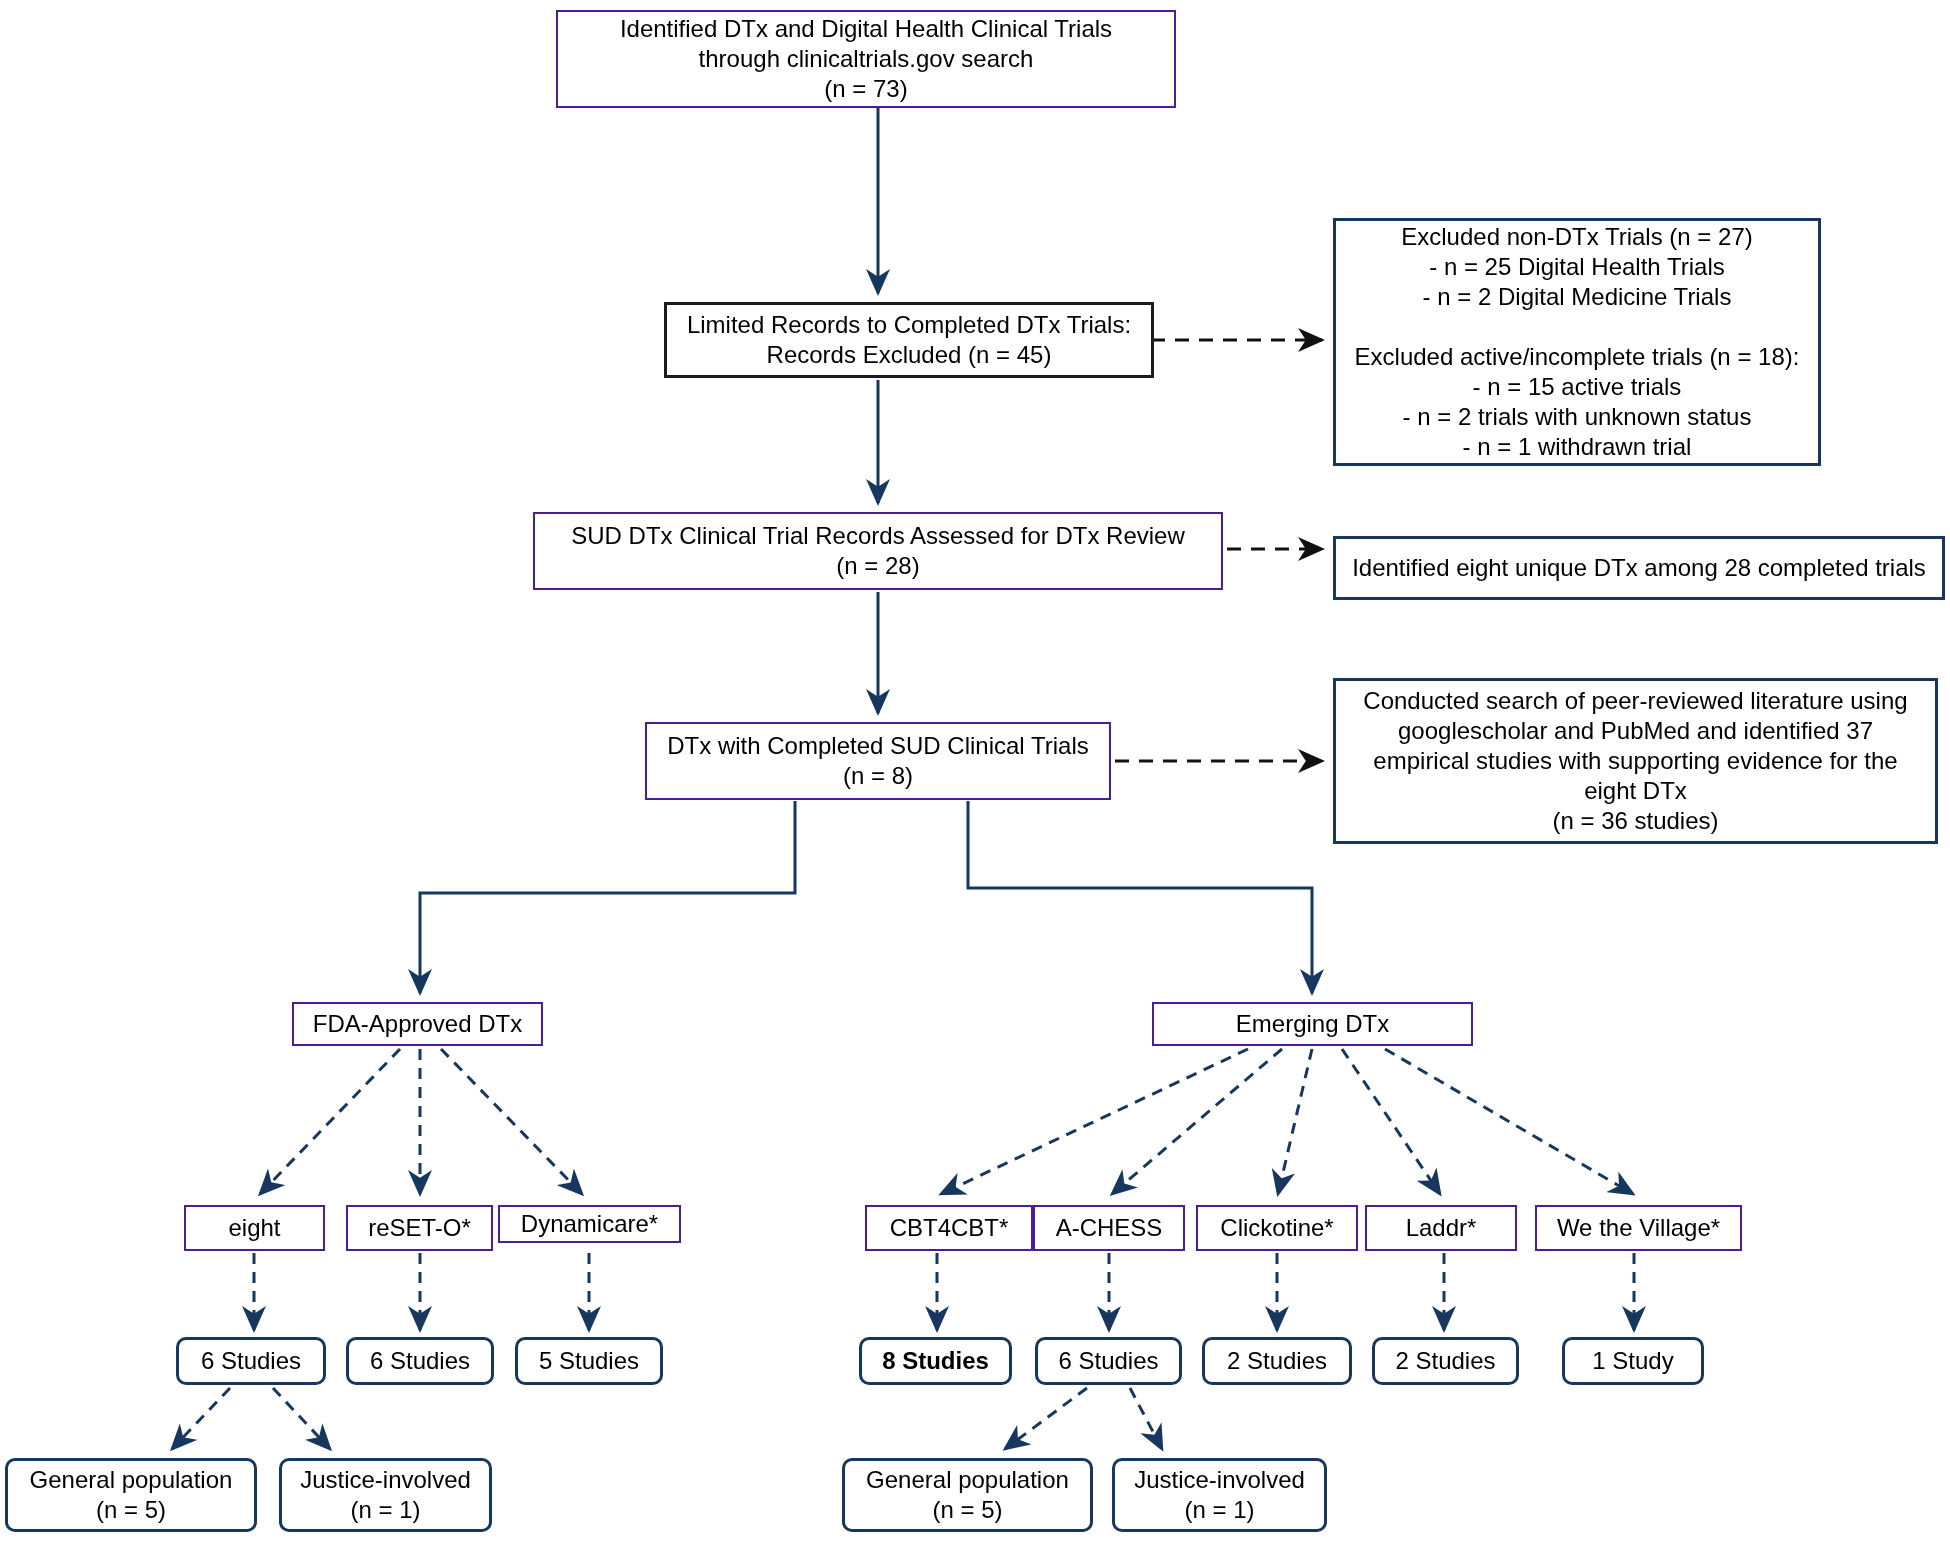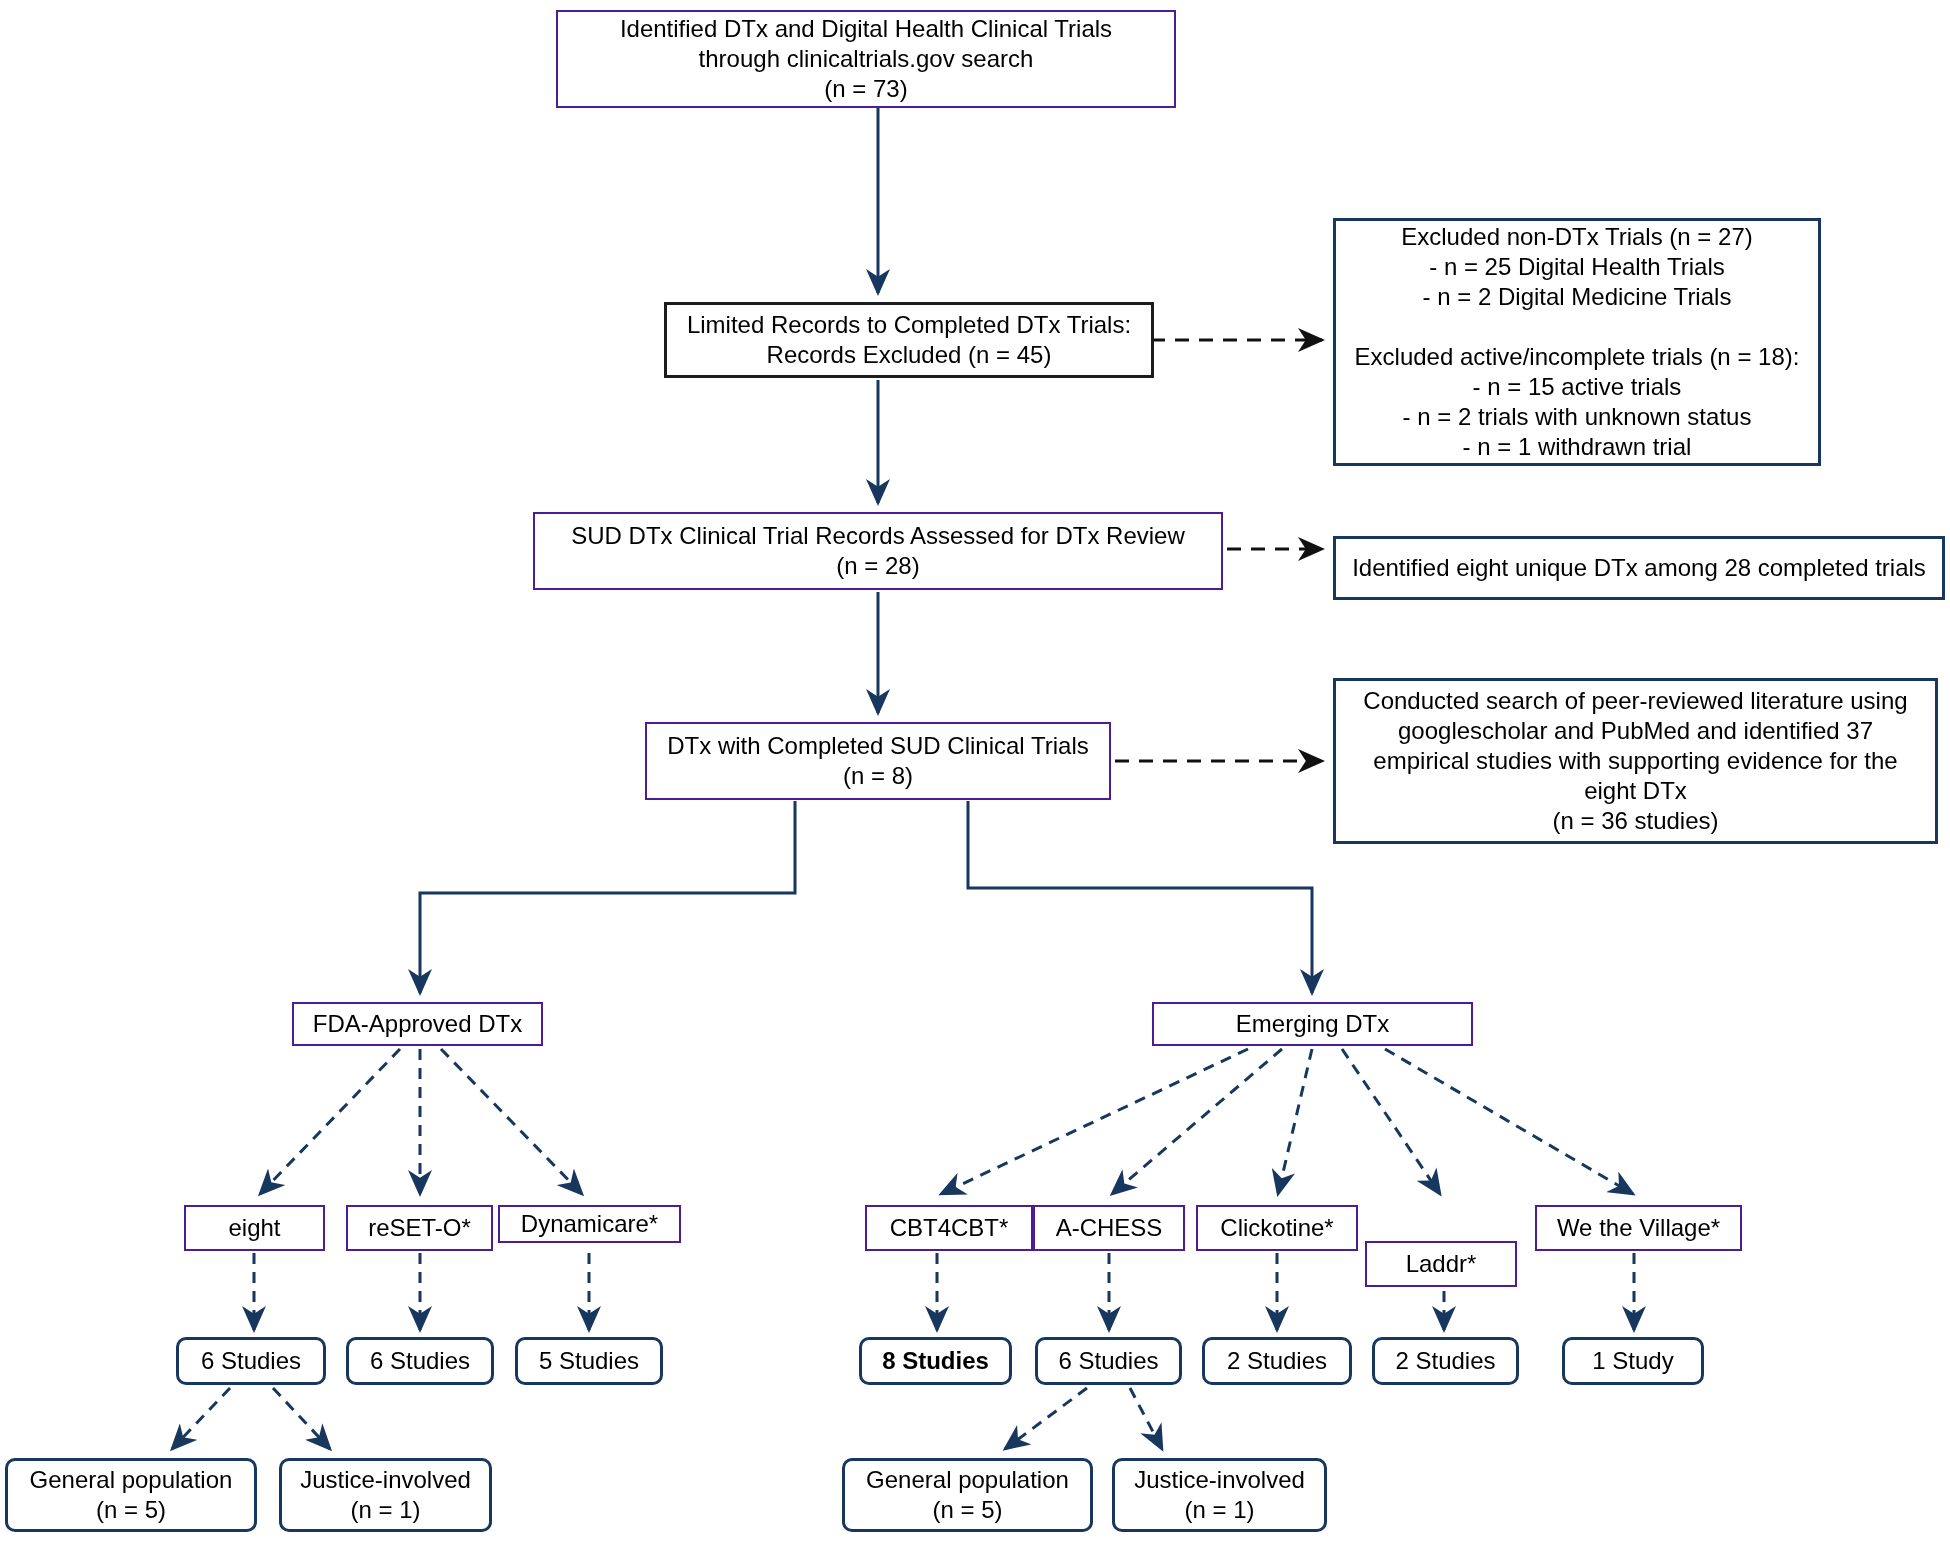--- a/index.html
+++ b/index.html
@@ -108,21 +108,21 @@
   <div class="box grayb" style="left:292px;top:1002px;width:251px;height:44px;">FDA-Approved DTx</div>
   <div class="box grayb" style="left:1152px;top:1002px;width:321px;height:44px;">Emerging DTx</div>
 
   <div class="box grayb" style="left:184px;top:1205px;width:141px;height:46px;">eight</div>
   <div class="box grayb" style="left:346px;top:1205px;width:147px;height:46px;">reSET-O*</div>
   <div class="box grayb" style="left:498px;top:1205px;width:183px;height:38px;">Dynamicare*</div>
 
   <div class="box grayb" style="left:853px;top:1205px;width:168px;height:46px;margin-left:12px;">CBT4CBT*</div>
   <div class="box grayb" style="left:1033px;top:1205px;width:152px;height:46px;">A-CHESS</div>
   <div class="box grayb" style="left:1196px;top:1205px;width:162px;height:46px;">Clickotine*</div>
-  <div class="box grayb" style="left:1365px;top:1205px;width:152px;height:46px;margin-top:36px;">Laddr*</div>
+  <div class="box grayb" style="left:1365px;top:1205px;width:152px;height:46px;">Laddr*</div>
   <div class="box grayb" style="left:1535px;top:1205px;width:207px;height:46px;">We the Village*</div>
 
   <div class="box navyb rounded" style="left:176px;top:1337px;width:150px;height:48px;">6 Studies</div>
   <div class="box navyb rounded" style="left:346px;top:1337px;width:148px;height:48px;">6 Studies</div>
   <div class="box navyb rounded" style="left:515px;top:1337px;width:148px;height:48px;">5 Studies</div>
   <div class="box navyb rounded" style="left:859px;top:1337px;width:153px;height:48px;font-weight:bold;">8 Studies</div>
   <div class="box navyb rounded" style="left:1035px;top:1337px;width:147px;height:48px;">6 Studies</div>
   <div class="box navyb rounded" style="left:1202px;top:1337px;width:150px;height:48px;">2 Studies</div>
   <div class="box navyb rounded" style="left:1372px;top:1337px;width:147px;height:48px;">2 Studies</div>
   <div class="box navyb rounded" style="left:1562px;top:1337px;width:142px;height:48px;">1 Study</div>

